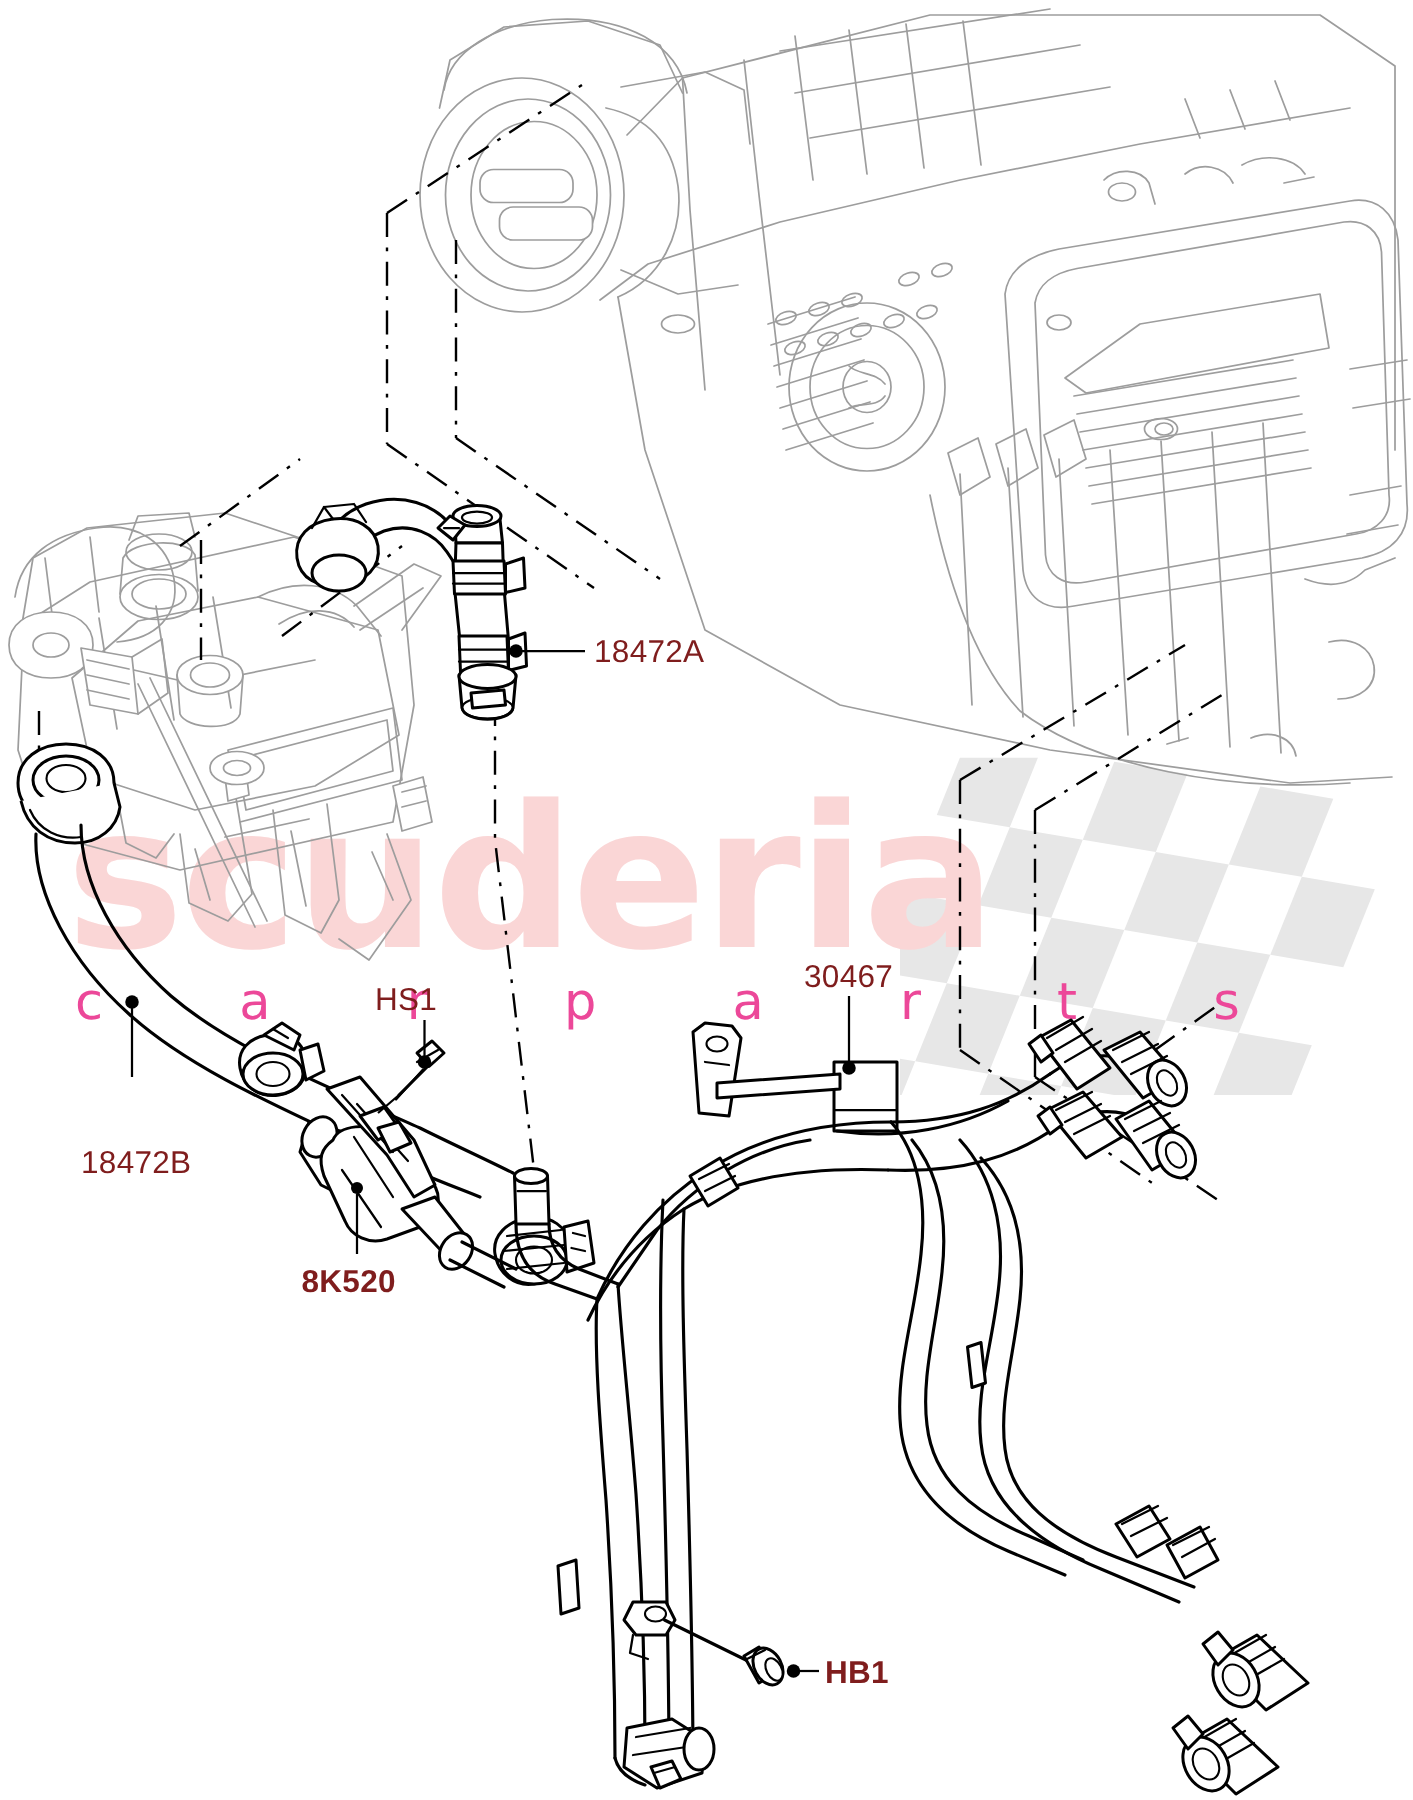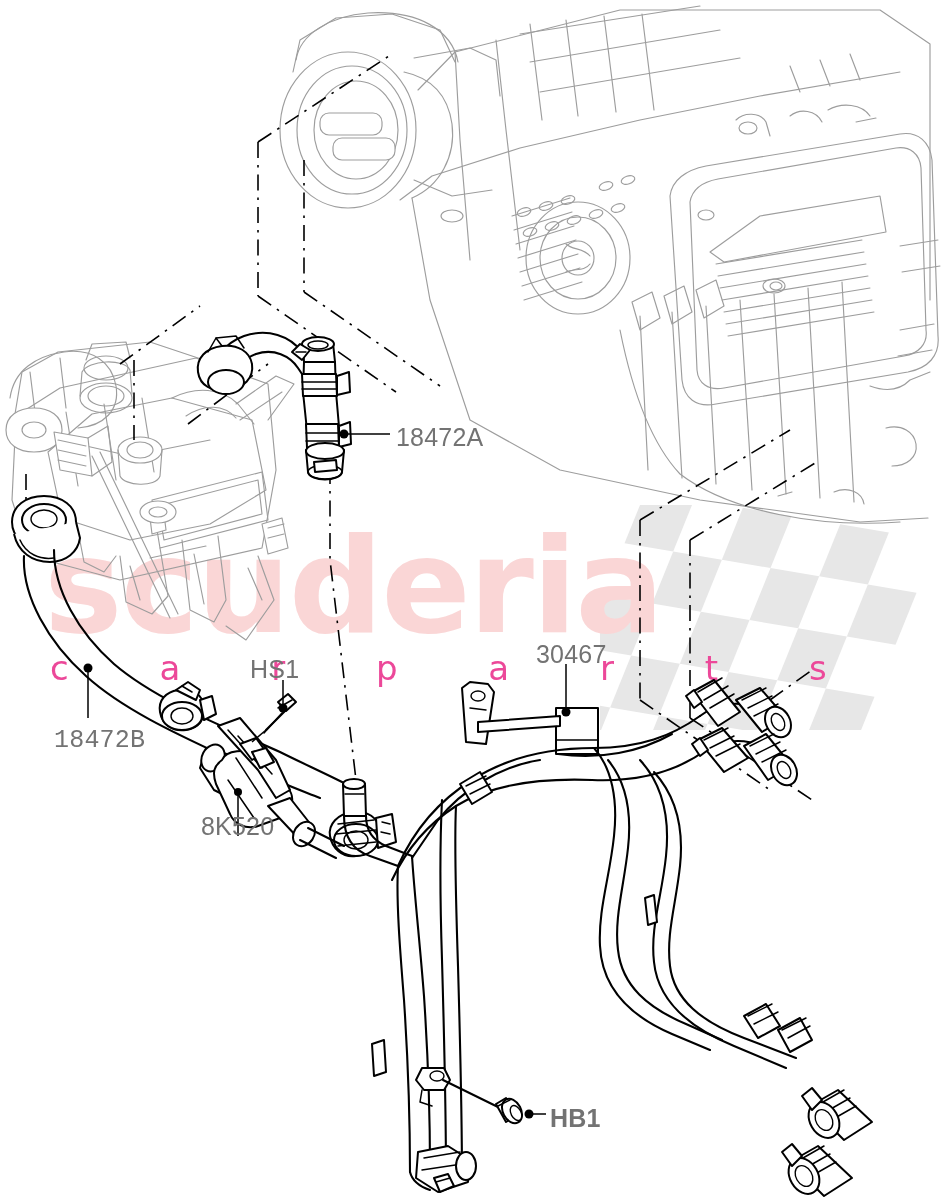--- a/index.html
+++ b/index.html
@@ -46,31 +46,31 @@
   }
   
   #art{
     position:absolute;inset:0;
     z-index:3;
   }
   
   .lbl{
     position:absolute;
     z-index:5;
-    color:#737373;
+    color:#7f1d1d;
     font-family:"Liberation Sans",sans-serif;
-    font-size:25px;
+    font-size:21px;
     font-weight:400;
     white-space:nowrap;
     letter-spacing:.2px;
   }
   #lbl-18472A{left:396px;top:423px;}
-  #lbl-18472B{left:54px;top:726px;font-family:Liberation Mono, monospace;}
+  #lbl-18472B{left:54px;top:764px;}
   #lbl-HS1{left:250px;top:655px;}
-  #lbl-8K520{left:201px;top:812px;}
+  #lbl-8K520{left:201px;top:843px;font-weight:bold;}
   #lbl-18663{left:536px;top:640px;}
   #lbl-HB1{left:550px;top:1104px;font-weight:bold;}
 </style>
 </head>
 <body>
 
 <div id="page">
 
   <div id="watermark">
 

